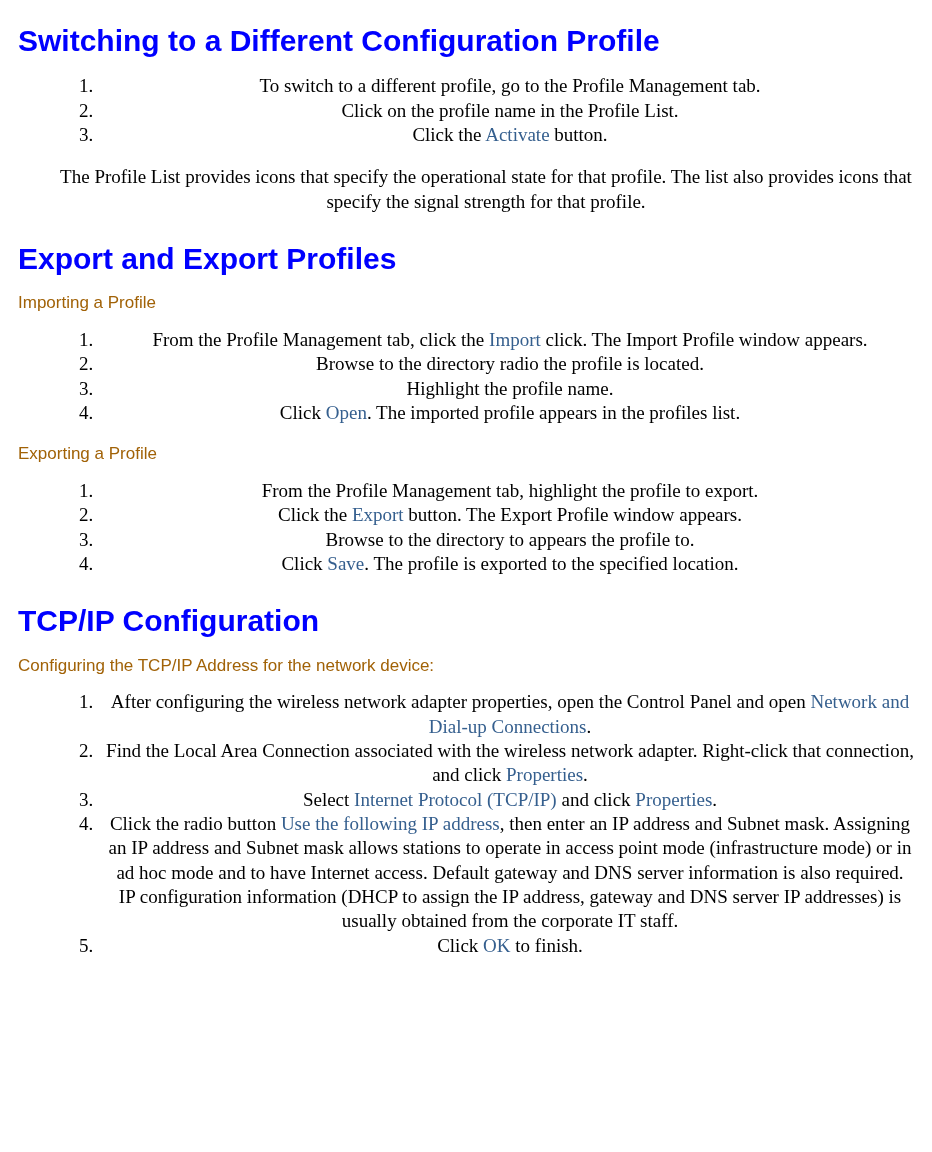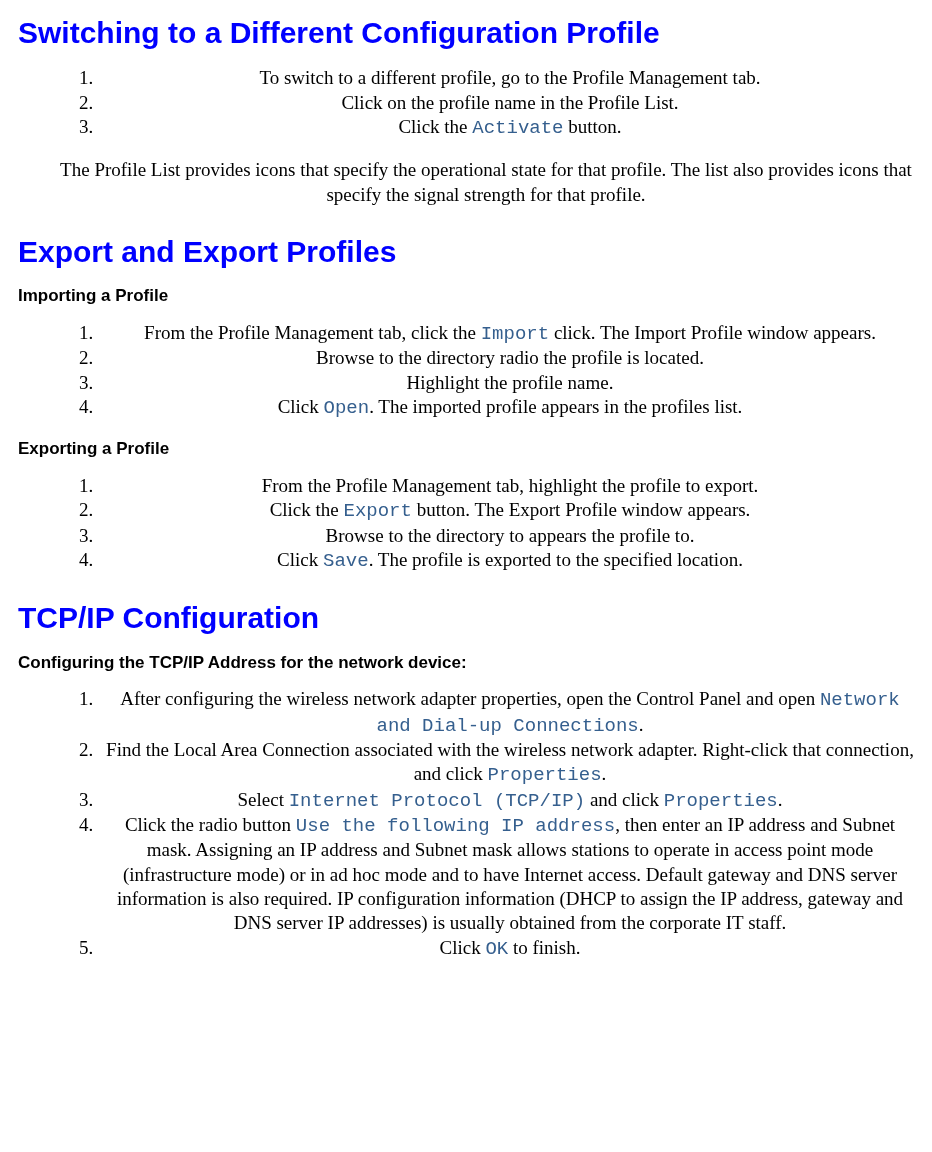--- a/index.html
+++ b/index.html
@@ -10,46 +10,45 @@
     padding: 10px 18px 30px 18px;
     width: 932px;
     box-sizing: border-box;
     line-height: 1.28;
   }
   h1 {
     font-family: Arial, Helvetica, sans-serif;
     font-weight: 700;
     color: #0000ff;
     font-size: 30px;
-    margin: 4px 0 14px 0;
+    margin: 12px 0 14px 0;
   }
   h2.sans-sub {
     font-family: Arial, Helvetica, sans-serif;
-    font-weight: 700;
-    color: #000000;
+    font-weight: 400;
+    color: #a16207;
     font-size: 17px;
     margin: 2px 0 14px 0;
   }
   ol {
     margin: 0 0 18px 0;
     padding-left: 80px;
     text-align: center;
   }
   ol li {
     padding-left: 8px;
     margin: 0;
   }
   p.block {
     margin: 0 0 20px 0;
     padding-left: 40px;
     text-align: center;
   }
   .ui-term {
     color: #355f8e;
-    font-family: Liberation Mono, monospace;
   }
   .section-gap { margin-top: 26px; }
 </style>
 </head>
 <body>
 
 <h1>Switching to a Different Configuration Profile</h1>
 <ol>
   <li><span>To switch to a different profile, go to the Profile Management tab.</span></li>
   <li><span>Click on the profile name in the Profile List.</span></li>

